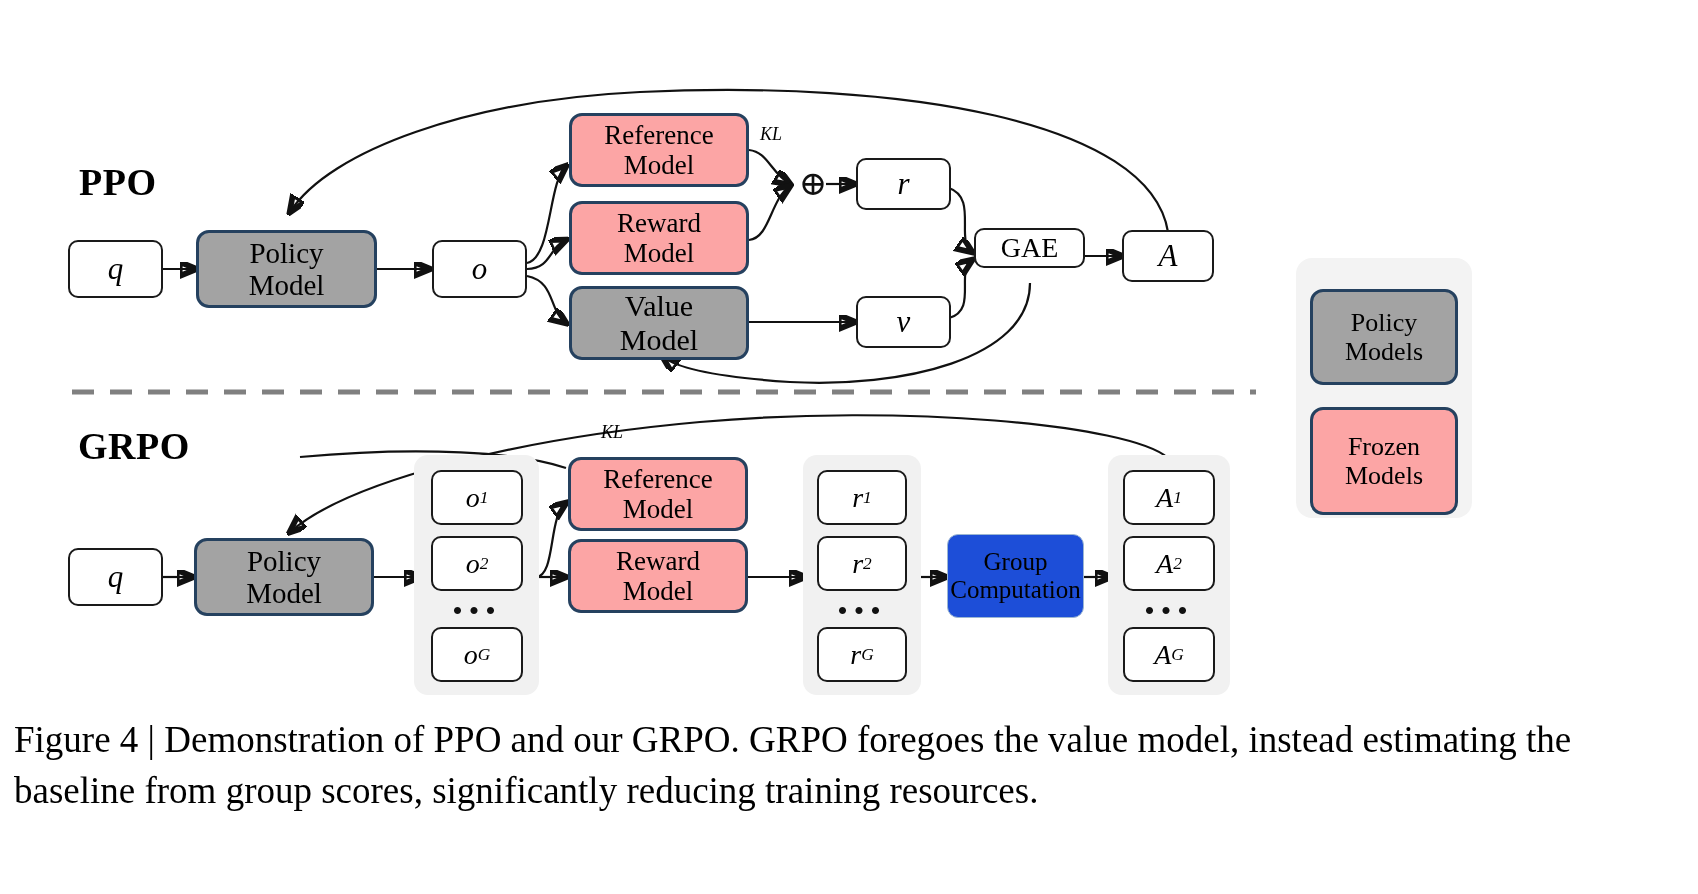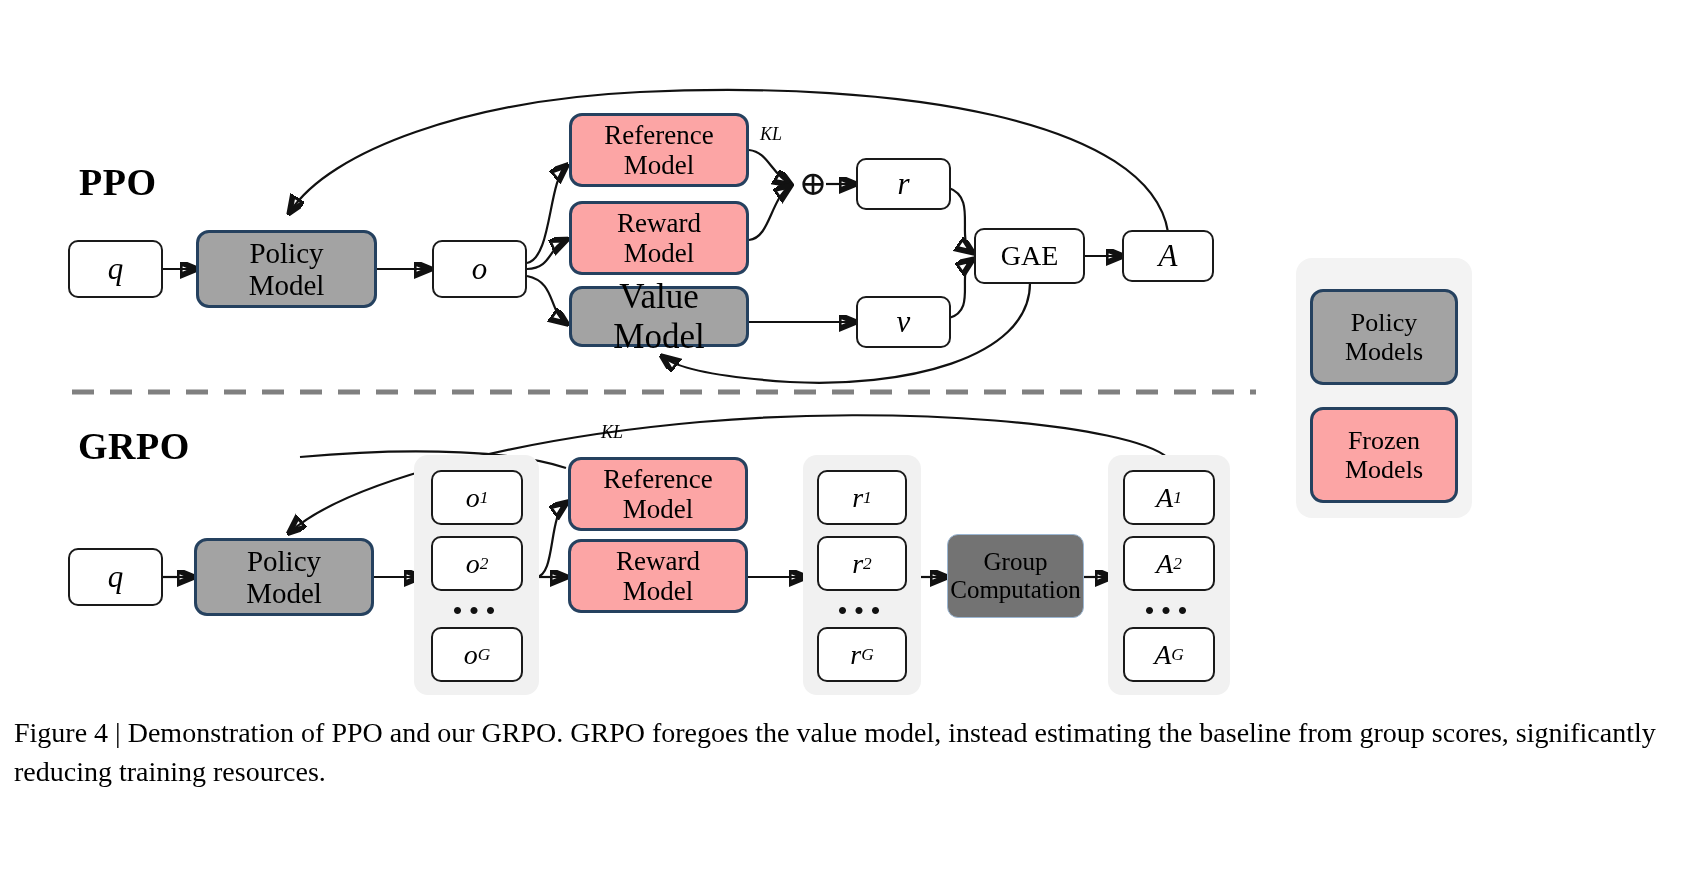--- a/index.html
+++ b/index.html
@@ -6,39 +6,39 @@
   body{width:1698px;height:894px;font-family:"Liberation Serif","DejaVu Serif",serif;color:#000;overflow:hidden;}
   #stage{position:relative;width:1698px;height:894px;}
 
   
   .node{position:absolute;box-sizing:border-box;display:flex;align-items:center;justify-content:center;
         text-align:center;border-radius:10px;line-height:1.12;}
   .plain{background:#ffffff;border:2.2px solid #1a1a1a;}
   .model{border:3px solid #25415f;border-radius:13px;}
   .model.trained{background:#a3a3a3;}
   .model.frozen{background:#fca5a5;}
-  .lightbox{background:#737373;border:1.6px solid #9bb6d2;border-radius:11px;}
+  .lightbox{background:#1d4ed8;border:1.6px solid #9bb6d2;border-radius:11px;}
 
   .math{font-style:italic;font-family:"Liberation Serif","DejaVu Serif",serif;}
   .sub{font-style:italic;font-size:0.62em;vertical-align:-0.28em;letter-spacing:0;}
 
   
   .groupbox{position:absolute;background:#f1f1f1;border-radius:14px;box-sizing:border-box;}
   .dots{position:absolute;display:flex;align-items:center;justify-content:center;
         letter-spacing:6px;font-size:30px;line-height:1;color:#111;font-family:"Liberation Serif",serif;}
 
   
   .rowtitle{position:absolute;font-weight:bold;font-size:38px;letter-spacing:0.5px;
             font-family:"Liberation Serif","DejaVu Serif",serif;}
 
   
   #legend{position:absolute;background:#f3f3f3;border-radius:16px;}
 
   
-  #caption{position:absolute;left:14px;top:714px;width:1670px;font-size:28px;line-height:1.38;
+  #caption{position:absolute;left:14px;top:714px;width:1670px;font-size:37px;line-height:1.38;
            font-family:"Liberation Serif","DejaVu Serif",serif;color:#000;}
 
   
   #wires{position:absolute;left:0;top:0;width:1698px;height:894px;pointer-events:none;}
   #wires path,#wires line{fill:none;stroke:#111111;stroke-width:2.6;}
   #wires .thin{stroke-width:2.2;}
   #wires .dash{stroke:#808080;stroke-width:5;stroke-dasharray:22 16;stroke-linecap:butt;}
 
   .kllabel{position:absolute;font-style:italic;font-size:18px;font-family:"Liberation Serif",serif;}
   .oplus{position:absolute;display:flex;align-items:center;justify-content:center;
@@ -125,36 +125,36 @@
     </div>
   </div>
 
   <div class="node model frozen" style="left:569px;top:201px;width:180px;height:74px;font-size:27px;">
     <div>
       <div>Reward</div>
       <div>Model</div>
     </div>
   </div>
 
-  <div class="node model trained" style="left:569px;top:286px;width:180px;height:61px;font-size:35px;">
+  <div class="node model trained" style="left:569px;top:286px;width:180px;height:74px;font-size:30px;">
     <div>
       <div>Value</div>
       <div>Model</div>
     </div>
   </div>
 
   <div class="kllabel" style="left:760px;top:124px;">KL</div>
 
   <div class="oplus" style="left:796px;top:167px;width:34px;height:34px;">⊕</div>
 
   <div class="node plain math" style="left:856px;top:158px;width:95px;height:52px;font-size:31px;">r</div>
 
   <div class="node plain math" style="left:856px;top:296px;width:95px;height:52px;font-size:31px;">v</div>
 
-  <div class="node plain" style="left:974px;top:228px;width:111px;height:56px;font-size:28px;">GAE</div>
+  <div class="node plain" style="left:974px;top:228px;width:111px;height:40px;font-size:28px;">GAE</div>
 
   <div class="node plain math" style="left:1122px;top:230px;width:92px;height:52px;font-size:31px;">A</div>
 
   <div class="rowtitle" style="left:78px;top:424px;">GRPO</div>
 
   <div class="node plain math" style="left:68px;top:548px;width:95px;height:58px;font-size:31px;">q</div>
 
   <div class="node model trained" style="left:194px;top:538px;width:180px;height:78px;font-size:29px;">
     <div>
       <div>Policy</div>
@@ -230,21 +230,21 @@
       <span class="sub">G</span>
   </div>
 
   <div id="legend" style="left:1296px;top:258px;width:176px;height:260px;"></div>
   <div class="node model trained" style="left:1310px;top:289px;width:148px;height:96px;font-size:26px;">
     <div>
       <div>Policy</div>
       <div>Models</div>
     </div>
   </div>
-  <div class="node model frozen" style="left:1310px;top:407px;width:148px;height:96px;font-size:26px;">
+  <div class="node model frozen" style="left:1310px;top:407px;width:148px;height:108px;font-size:26px;">
     <div>
       <div>Frozen</div>
       <div>Models</div>
     </div>
   </div>
 
   <div id="caption">Figure 4 | Demonstration of PPO and our GRPO. GRPO foregoes the value model, instead estimating the baseline from group scores, significantly reducing training resources.</div>
 
 </div>
 

